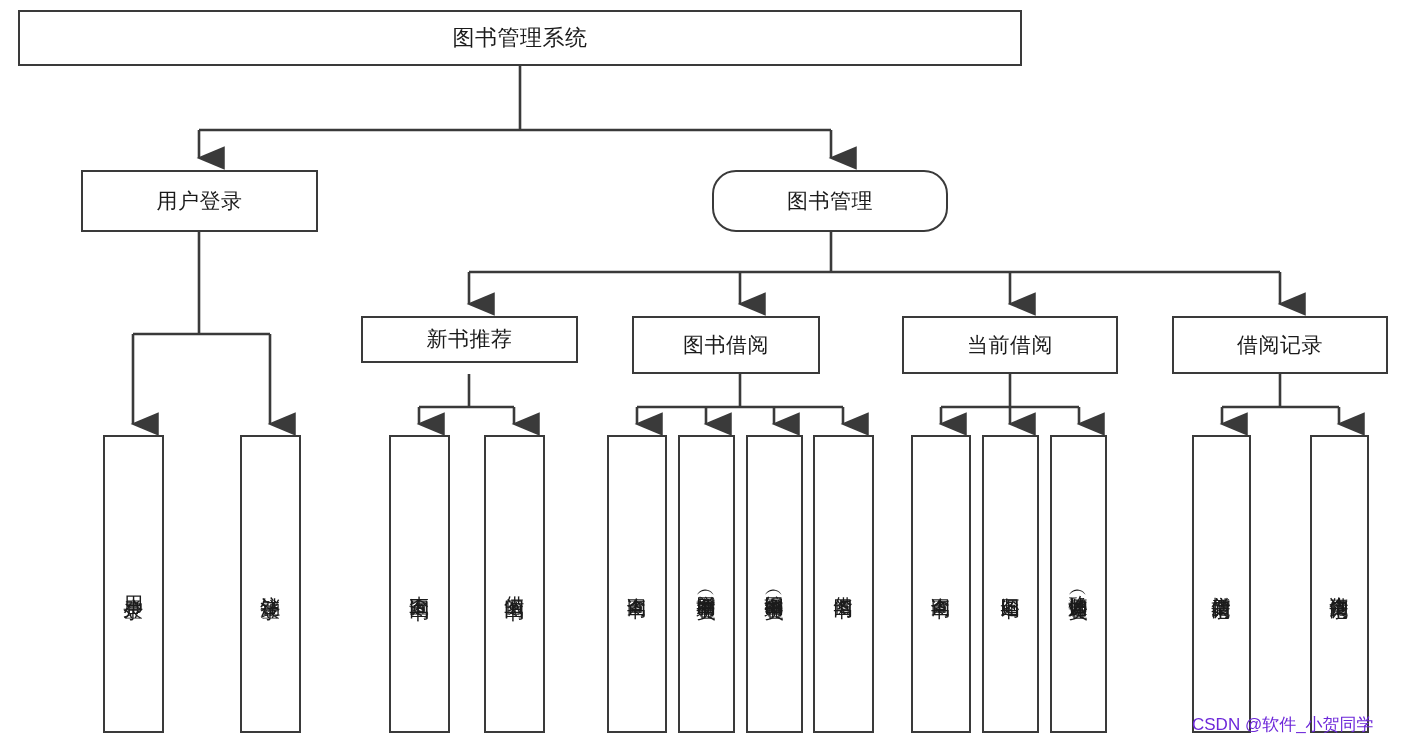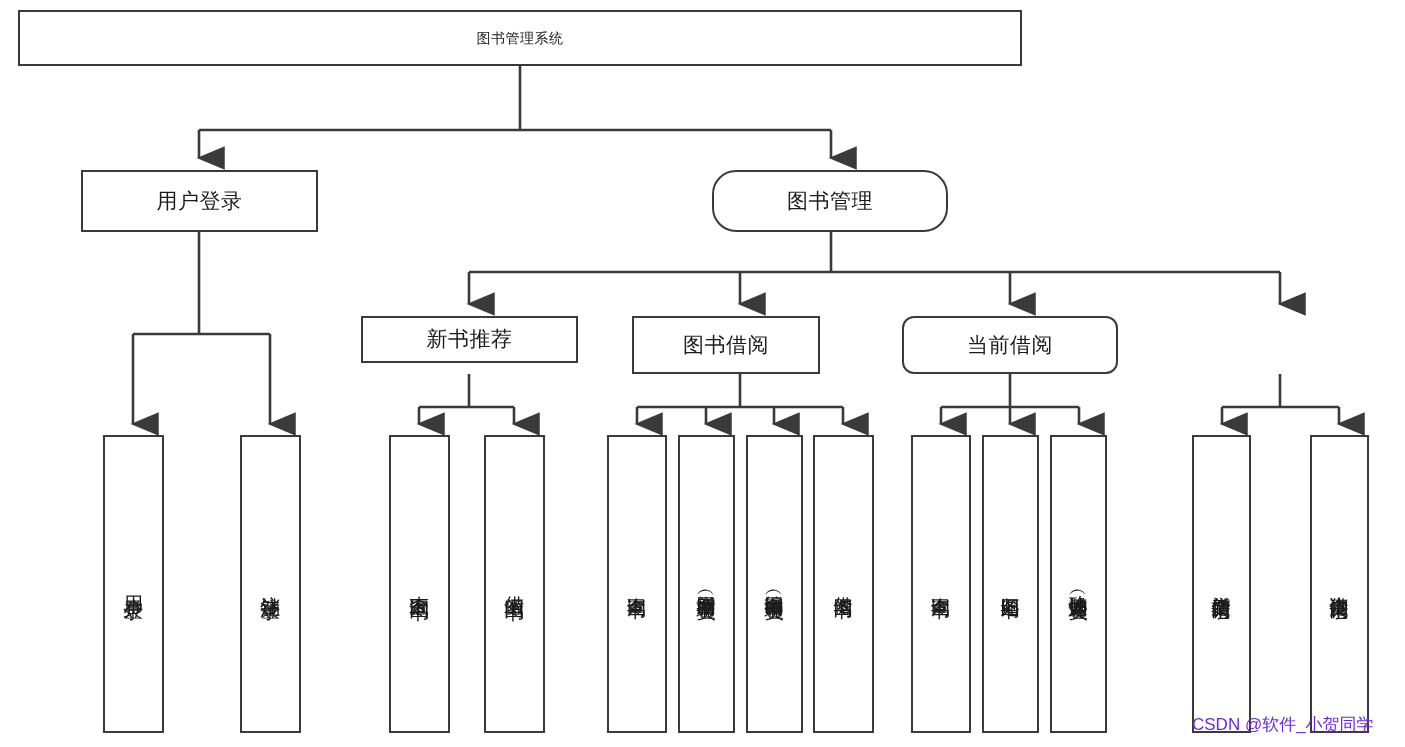--- a/index.html
+++ b/index.html
@@ -41,21 +41,21 @@
     text-align: center;
     line-height: 1.18;
     white-space: nowrap;
   }
   
   .node.horiz .lbl {
     font-size: 21px;
     letter-spacing: 0.5px;
   }
   .node.root .lbl {
-    font-size: 14px;
+    font-size: 22px;
   }
   
   .node.vert {
     align-items: center;
     justify-content: center;
     padding: 6px 0;
   }
   .node.vert .lbl {
     writing-mode: vertical-rl;
     text-orientation: upright;
@@ -143,22 +143,25 @@
   <div class="node horiz" style="left:712px; top:170px; width:236px; height:62px;border-radius:24px;">
     <span class="lbl">图书管理</span>
   </div>
 
   <div class="node horiz" style="left:361px; top:316px; width:217px; height:47px;">
     <span class="lbl">新书推荐</span>
   </div>
   <div class="node horiz" style="left:632px; top:316px; width:188px; height:58px;">
     <span class="lbl">图书借阅</span>
   </div>
-  <div class="node horiz" style="left:902px; top:316px; width:216px; height:58px;border-radius:12px;">
+  <div class="node horiz" style="left:902px; top:316px; width:216px; height:58px;">
     <span class="lbl">当前借阅</span>
+  </div>
+  <div class="node horiz" style="left:1172px; top:316px; width:216px; height:58px;">
+    <span class="lbl">借阅记录</span>
   </div>
 
   <div class="node vert" style="left:103px; top:435px; width:61px; height:298px;">
     <span class="lbl">用户登录</span>
   </div>
   <div class="node vert" style="left:240px; top:435px; width:61px; height:298px;">
     <span class="lbl">注销登录</span>
   </div>
 
   <div class="node vert" style="left:389px; top:435px; width:61px; height:298px;">

